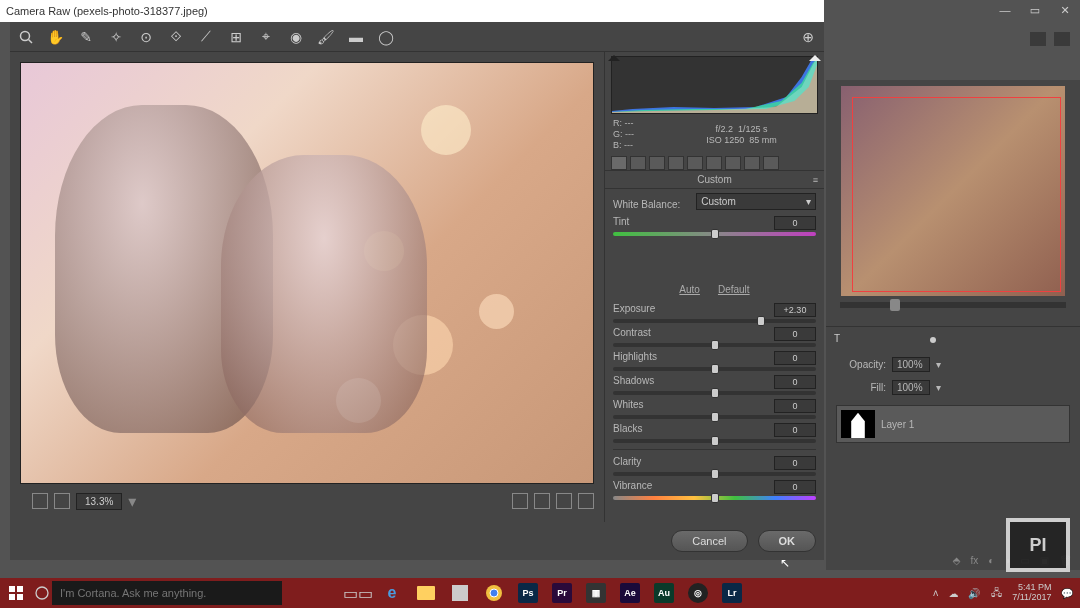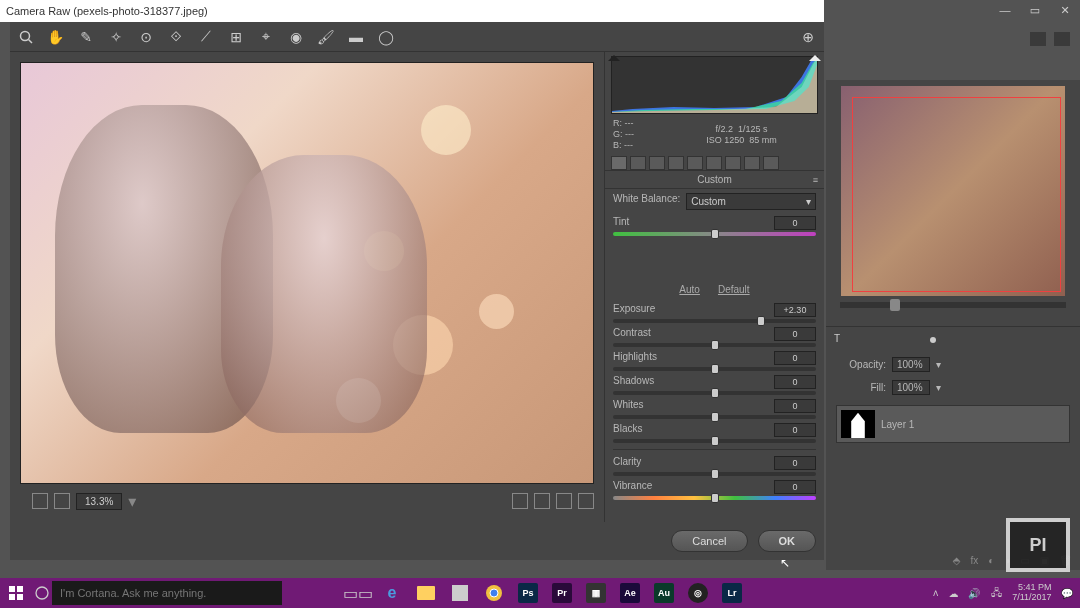--- a/index.html
+++ b/index.html
@@ -30,21 +30,21 @@
 .rgb .col2 { flex: 1; text-align: center; display: flex; flex-direction: column; gap: 1px; justify-content: center; }
 .tabrow { display: flex; gap: 3px; padding: 4px 6px 0; border-bottom: 1px solid #333; }
 .tabrow div { width: 16px; height: 14px; background: #5a5a5a; border: 1px solid #333; cursor: pointer; }
 .tabrow div.active { background: #6a6a6a; }
 .paneltitle { text-align: center; font-size: 10px; padding: 3px; border-bottom: 1px solid #333; position: relative; }
 .paneltitle .menu { position: absolute; right: 6px; top: 4px; font-size: 9px; cursor: pointer; }
 .scroll { flex: 1; overflow-y: auto; padding: 4px 8px; }
 .scroll::-webkit-scrollbar { width: 10px; }
 .scroll::-webkit-scrollbar-track { background: #3a3a3a; }
 .scroll::-webkit-scrollbar-thumb { background: #666; }
-.wbrow { display: flex; align-items: flex-start; gap: 6px; margin-bottom: 6px; }
+.wbrow { display: flex; align-items: flex-end; gap: 16px; margin-bottom: 6px; }
 .wbsel { flex: 1; background: #3a3a3a; border: 1px solid #222; color: #ccc; font-size: 10px; padding: 2px 4px; }
 .slrow { margin-bottom: 4px; }
 .slhead { display: flex; justify-content: space-between; margin-bottom: 2px; }
 .slval { background: #3a3a3a; border: 1px solid #222; width: 42px; text-align: center; font-size: 9px; padding: 1px; color: #ccc; }
 .slval.sel { background: #4a7ab8; color: #fff; }
 .track { height: 4px; background: #333; position: relative; border-radius: 2px; }
 .track.temp { background: linear-gradient(90deg, #4080ff, #888, #ffb040); }
 .track.tint { background: linear-gradient(90deg, #40c040, #888, #c040c0); }
 .track.vib  { background: linear-gradient(90deg, #888, #ff8040, #ffc040, #40c040, #4080ff, #c040ff); }
 .thumb { position: absolute; top: -3px; width: 8px; height: 10px; background: #ccc; border: 1px solid #333; border-radius: 2px; transform: translateX(-50%); cursor: pointer; }
@@ -61,21 +61,21 @@
 .layerbar { display: flex; gap: 10px; padding: 6px 8px; border-top: 1px solid #333; margin-top: 18px; }
 .layerbar div { width: 14px; height: 14px; }
 .opfill { padding: 4px 10px; display: flex; align-items: center; gap: 6px; }
 .opfill .lab { width: 50px; text-align: right; }
 .opfill .val { background: #3a3a3a; border: 1px solid #222; padding: 1px 4px; width: 38px; }
 .layerlist { margin: 6px 10px; }
 .layer { display: flex; align-items: center; gap: 6px; padding: 4px; background: #5a5a5a; border: 1px solid #333; margin-bottom: 2px; }
 .lthumb { width: 34px; height: 28px; background: #fff; position: relative; }
 .lthumb .mask { position: absolute; inset: 0; background: #000; clip-path: polygon(30% 100%, 30% 40%, 50% 10%, 70% 40%, 70% 100%); background: #fff; }
 .lthumb.black { background: #000; }
-.taskbar { position: absolute; bottom: 0; left: 0; right: 0; height: 30px; background: #701a75; display: flex; align-items: center; }
+.taskbar { position: absolute; bottom: 0; left: 0; right: 0; height: 30px; background: #7f1d1d; display: flex; align-items: center; }
 .start { width: 32px; display: flex; align-items: center; justify-content: center; color: #fff; }
 .cortana { width: 20px; display: flex; align-items: center; justify-content: center; }
 .search { flex: 0 0 230px; background: #1a1a1a; border: none; color: #888; font-size: 11px; padding: 6px 8px; }
 .tbicons { display: flex; align-items: center; gap: 2px; margin-left: 60px; }
 .tbicons div { width: 32px; height: 24px; display: flex; align-items: center; justify-content: center; }
 .tbapp { width: 20px; height: 20px; border-radius: 2px; font-size: 9px; font-weight: bold; display: flex; align-items: center; justify-content: center; color: #fff; }
 .tray { position: absolute; right: 6px; display: flex; align-items: center; gap: 10px; color: #ccc; font-size: 10px; }
 .clock { display: flex; flex-direction: column; align-items: flex-end; line-height: 1.1; font-size: 9px; }
 .watermark { position: absolute; right: 10px; bottom: 36px; width: 64px; height: 54px; border: 4px solid #ddd; background: #222; display: flex; align-items: center; justify-content: center; color: #ddd; font-weight: bold; font-size: 18px; opacity: 0.9; }
 .cursorimg { position: absolute; left: 780px; top: 556px; font-size: 12px; color: #fff; pointer-events: none; }

